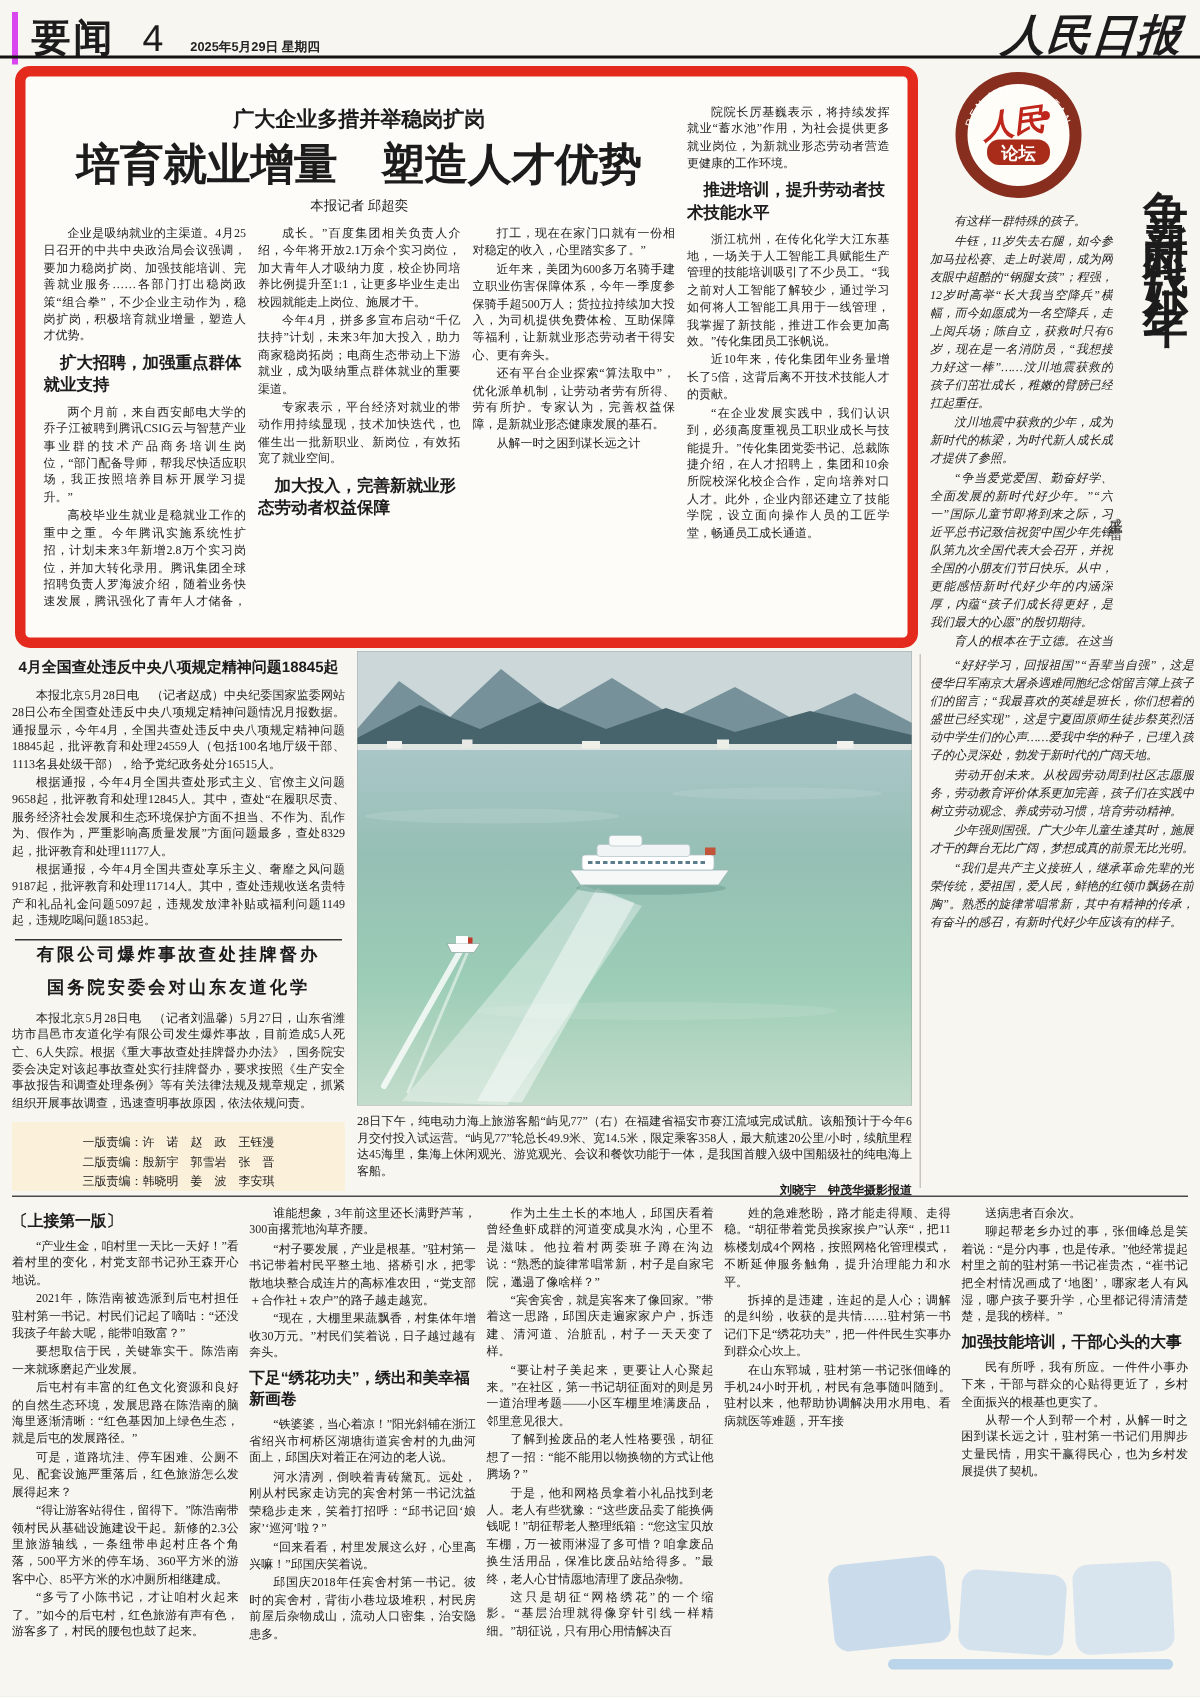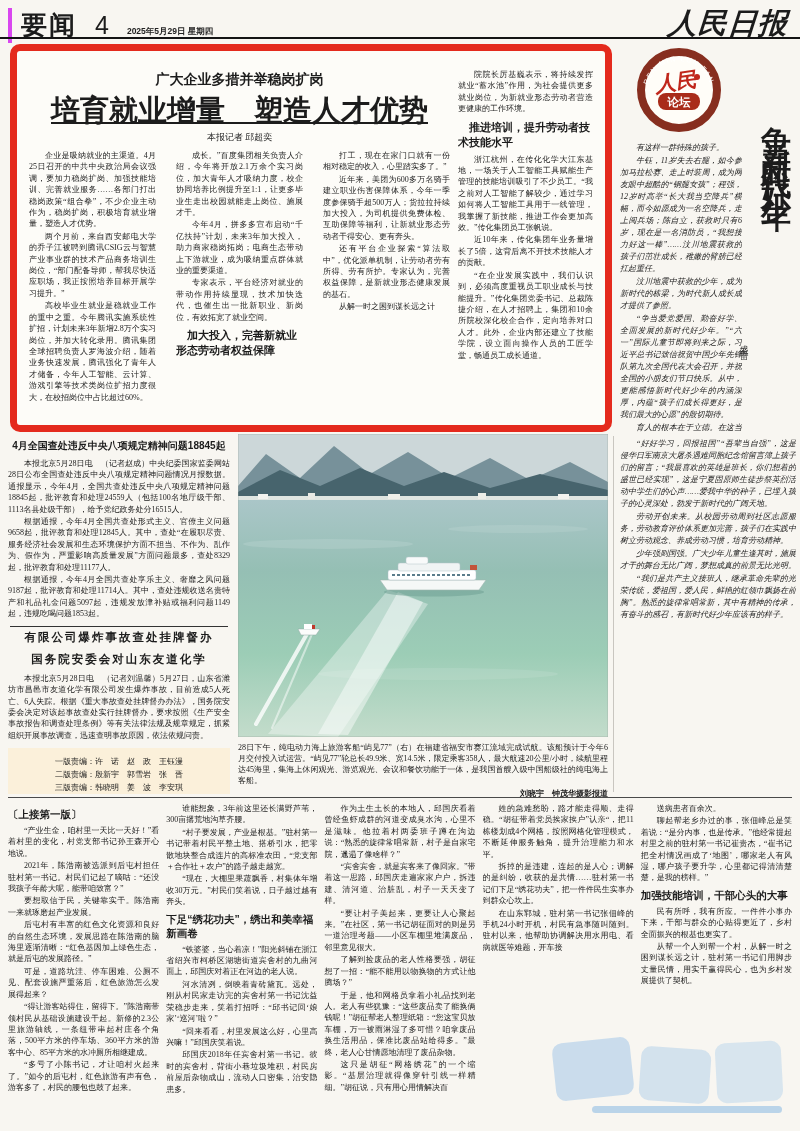--- a/index.html
+++ b/index.html
@@ -18,23 +18,23 @@
             font-style:italic;font-weight:900;font-size:29px;transform:skewX(-4deg);letter-spacing:1px;}
   .hrule{position:absolute;left:0;top:37px;width:800px;height:2px;background:#141414;}
 
   
   .redbox{position:absolute;left:10px;top:44px;width:602px;height:388px;box-sizing:border-box;
           border:7px solid #e42a1d;border-radius:10px;padding:18px 12px;background:#fdfcf8;}
   .lead-cols{display:flex;gap:8px;height:100%;}
   .lead-left{width:421px;display:flex;flex-direction:column;min-width:0;}
   .lead-head{text-align:center;margin-bottom:4px;}
   .kicker{font-family:"Liberation Sans",sans-serif;font-weight:700;font-size:14px;margin:2px 0 4px;}
-  .headline{font-family:"Liberation Sans",sans-serif;font-weight:900;font-size:29px;line-height:34px;margin:2px 0;text-decoration:underline;}
+  .headline{font-family:"Liberation Sans",sans-serif;font-weight:900;font-size:29px;line-height:34px;margin:2px 0;}
   .byline{font-size:9px;margin:4px 0 2px;color:#222;}
-  .lead-3col{display:flex;gap:20px;flex:1;overflow:hidden;}
+  .lead-3col{display:flex;gap:8px;flex:1;overflow:hidden;}
   .col{flex:1;overflow:hidden;min-width:0;}
   .lead-col4{width:135px;overflow:hidden;}
   .para{font-size:8px;line-height:11.4px;text-indent:2em;text-align:justify;margin:0 0 1px;}
   .xhead{font-family:"Liberation Sans",sans-serif;font-weight:700;font-size:11px;line-height:15px;
          text-indent:1em;text-align:left;margin:5px 0 4px;}
 
   
   .luntan{position:absolute;left:620px;top:46px;width:176px;height:750px;}
   .lt-logo{position:absolute;left:16px;top:0px;}
   .lt-title{position:absolute;right:0px;top:56px;writing-mode:vertical-rl;
@@ -95,20 +95,21 @@
     <div class="lead-cols" data-interactable="false">
       <div class="lead-left">
         <div class="lead-head" data-interactable="false">
           <div class="kicker" data-interactable="false">广大企业多措并举稳岗扩岗</div>
           <div class="headline" data-interactable="false">培育就业增量　塑造人才优势</div>
           <div class="byline" data-interactable="false">本报记者  邱超奕</div>
         </div>
         <div class="lead-3col">
           <div class="col" data-interactable="false">
               <p class="para" data-interactable="false">企业是吸纳就业的主渠道。4月25日召开的中共中央政治局会议强调，要加力稳岗扩岗、加强技能培训、完善就业服务……各部门打出稳岗政策“组合拳”，不少企业主动作为，稳岗扩岗，积极培育就业增量，塑造人才优势。</p>
+              <p class="xhead" data-interactable="false">扩大招聘，加强重点群体就业支持</p>
               <p class="para" data-interactable="false">两个月前，来自西安邮电大学的乔子江被聘到腾讯CSIG云与智慧产业事业群的技术产品商务培训生岗位，“部门配备导师，帮我尽快适应职场，我正按照培养目标开展学习提升。”</p>
               <p class="para" data-interactable="false">高校毕业生就业是稳就业工作的重中之重。今年腾讯实施系统性扩招，计划未来3年新增2.8万个实习岗位，并加大转化录用。腾讯集团全球招聘负责人罗海波介绍，随着业务快速发展，腾讯强化了青年人才储备，今年人工智能、云计算、游戏引擎等技术类岗位扩招力度很大，在校招岗位中占比超过60%。</p>
             </div>
           <div class="col" data-interactable="false">
               <p class="para" data-interactable="false">成长。”百度集团相关负责人介绍，今年将开放2.1万余个实习岗位，加大青年人才吸纳力度，校企协同培养比例提升至1:1，让更多毕业生走出校园就能走上岗位、施展才干。</p>
               <p class="para" data-interactable="false">今年4月，拼多多宣布启动“千亿扶持”计划，未来3年加大投入，助力商家稳岗拓岗；电商生态带动上下游就业，成为吸纳重点群体就业的重要渠道。</p>
               <p class="para" data-interactable="false">专家表示，平台经济对就业的带动作用持续显现，技术加快迭代，也催生出一批新职业、新岗位，有效拓宽了就业空间。</p>
               <p class="xhead" data-interactable="false">加大投入，完善新就业形态劳动者权益保障</p>
             </div>
           <div class="col" data-interactable="false">

